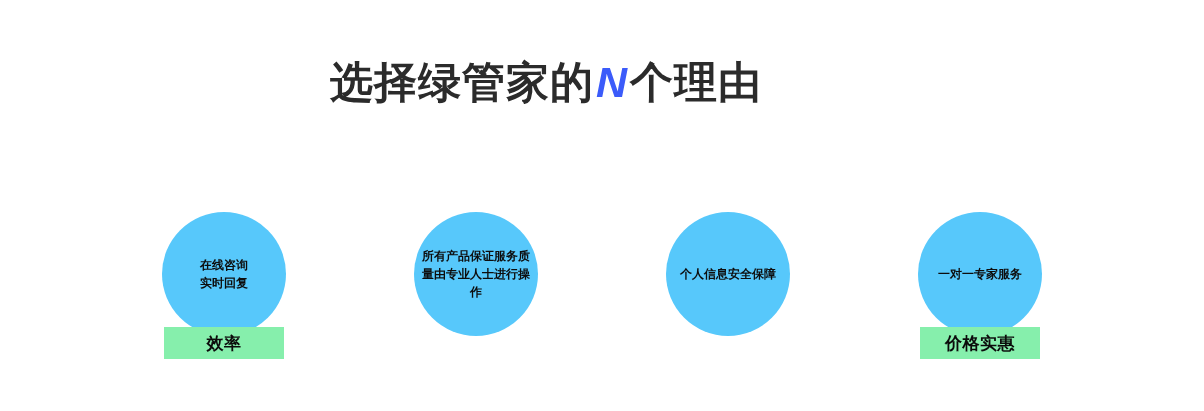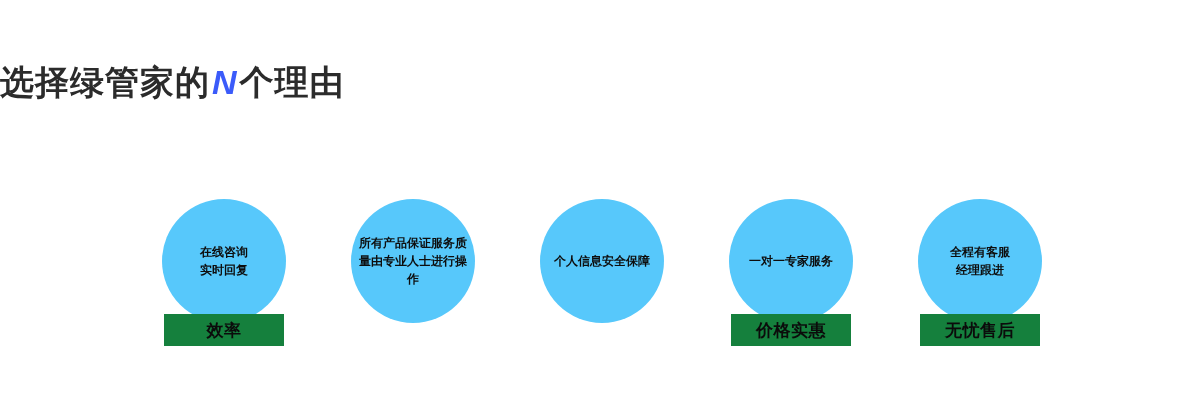--- a/index.html
+++ b/index.html
@@ -13,22 +13,22 @@
     font-family: "Liberation Sans", "DejaVu Sans", sans-serif;
     overflow: hidden;
     position: relative;
   }
 
   #page-title {
     position: absolute;
     top: 56px;
     left: 0;
     width: 1092px;
-    text-align: left;
-    font-size: 34px;
+    text-align: center;
+    font-size: 43px;
     font-weight: bold;
     color: #2b2b2b;
     letter-spacing: 1px;
     white-space: nowrap;
     line-height: 52px;
   }
   #page-title .accent-n {
     color: #3b5bfa;
     font-style: italic;
     font-weight: bold;
@@ -37,21 +37,21 @@
 
   #reasons-row {
     position: absolute;
     top: 186px;
     left: 164px;
     width: 876px;
     height: 150px;
     display: flex;
     flex-direction: row;
     justify-content: space-between;
-    align-items: center;
+    align-items: flex-end;
   }
 
   .reason-item {
     width: 120px;
     position: relative;
     display: flex;
     flex-direction: column;
     align-items: center;
   }
 
@@ -77,21 +77,21 @@
     width: 112px;
     letter-spacing: 0px;
   }
 
   .reason-bar {
     position: absolute;
     top: 115px;
     left: 0;
     width: 120px;
     height: 32px;
-    background: #15803d;
+    background: #86efac;
     display: flex;
     align-items: center;
     justify-content: center;
   }
 
   .reason-bar-label {
     font-size: 17px;
     font-weight: bold;
     color: #0b0b0b;
     line-height: 17px;
@@ -132,22 +132,14 @@
 
   <div class="reason-item">
     <div class="reason-circle">
       <div class="reason-circle-text">一对一专家服务</div>
     </div>
     <div class="reason-bar">
       <span class="reason-bar-label">价格实惠</span>
     </div>
   </div>
 
-  <div class="reason-item">
-    <div class="reason-circle">
-      <div class="reason-circle-text">全程有客服<br>经理跟进</div>
-    </div>
-    <div class="reason-bar">
-      <span class="reason-bar-label">无忧售后</span>
-    </div>
-  </div>
 
 </div>
 
 </body></html>

